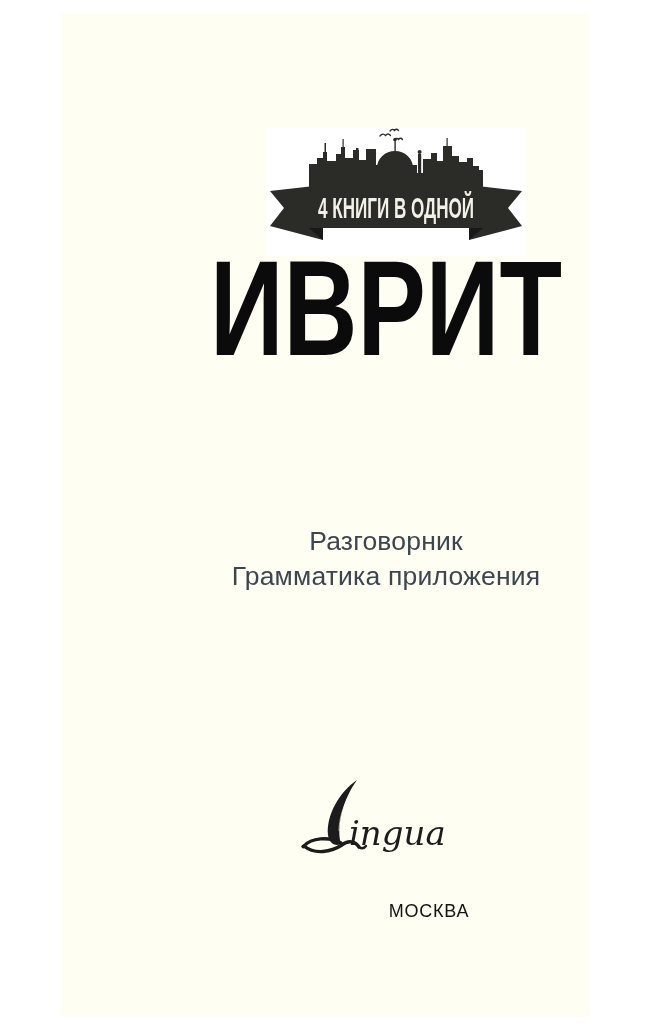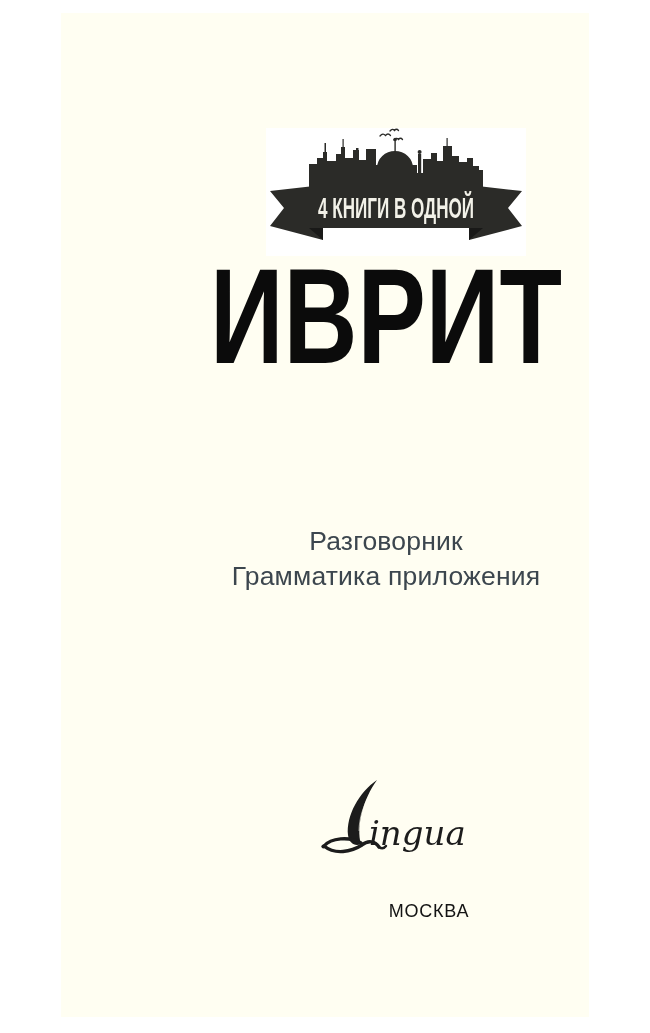--- a/index.html
+++ b/index.html
@@ -10,31 +10,31 @@
     background:#ffffff; overflow:hidden;
   }
   .paper {
     position:absolute; left:0; top:13px; width:650px; height:1004px;
     background:#fffef2;
   }
   .emblem {
     position:absolute; left:205px; top:128px; width:260px; height:128px;
   }
   .title-wrap {
-    position:absolute; left:149px; top:263px; width:352px; height:104px;
+    position:absolute; left:149px; top:255px; width:352px; height:104px;
   }
   .contents {
     position:absolute; left:0; top:524px; width:650px;
     text-align:center; color:#3c464e;
     font-size:26.5px; line-height:35px; font-weight:400;
     letter-spacing:0.2px;
   }
   .contents div { white-space:nowrap; }
   .lingua-wrap {
-    position:absolute; left:254px; top:779px; width:150px; height:88px;
+    position:absolute; left:234px; top:779px; width:150px; height:88px;
   }
   .imprint {
     position:absolute; left:0; top:869px; width:650px; text-align:center;
     color:#141414; font-size:18px; letter-spacing:0.2px;
   }
   .city {
     position:absolute; left:0; top:901px; width:650px; text-align:center;
     color:#141414; font-size:18px; letter-spacing:0.8px;margin-left:43px;
   }
 </style>

